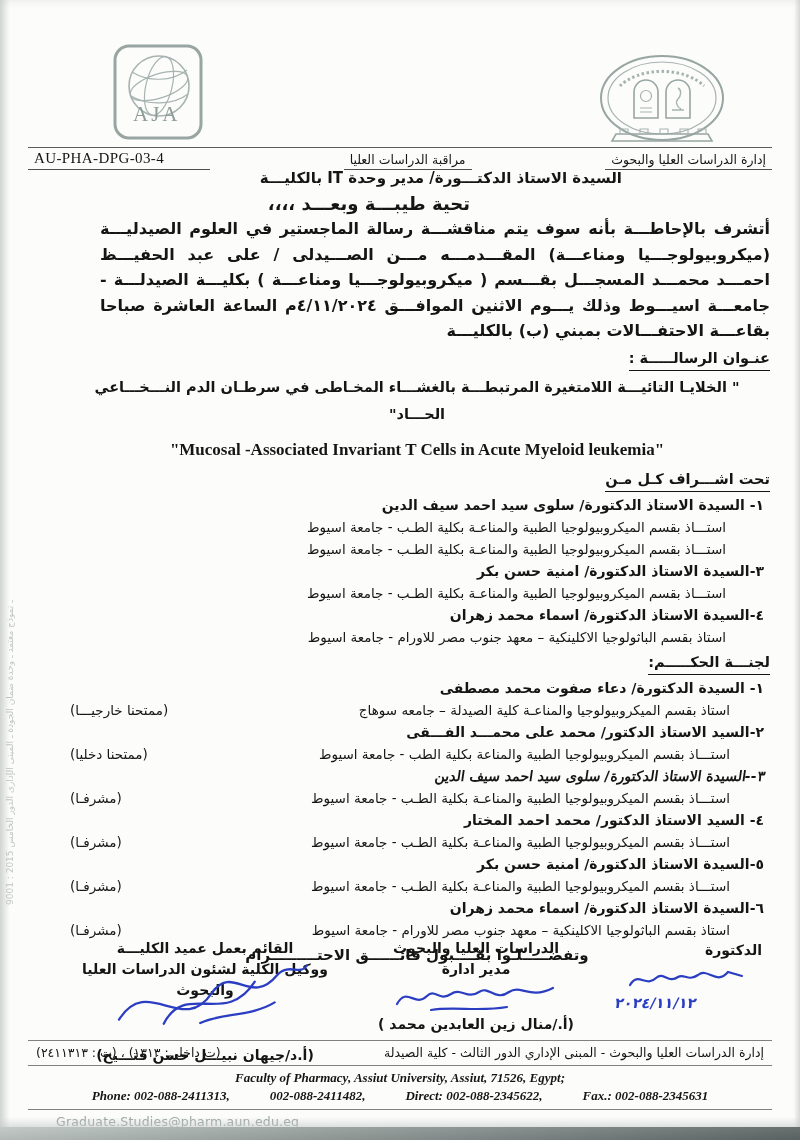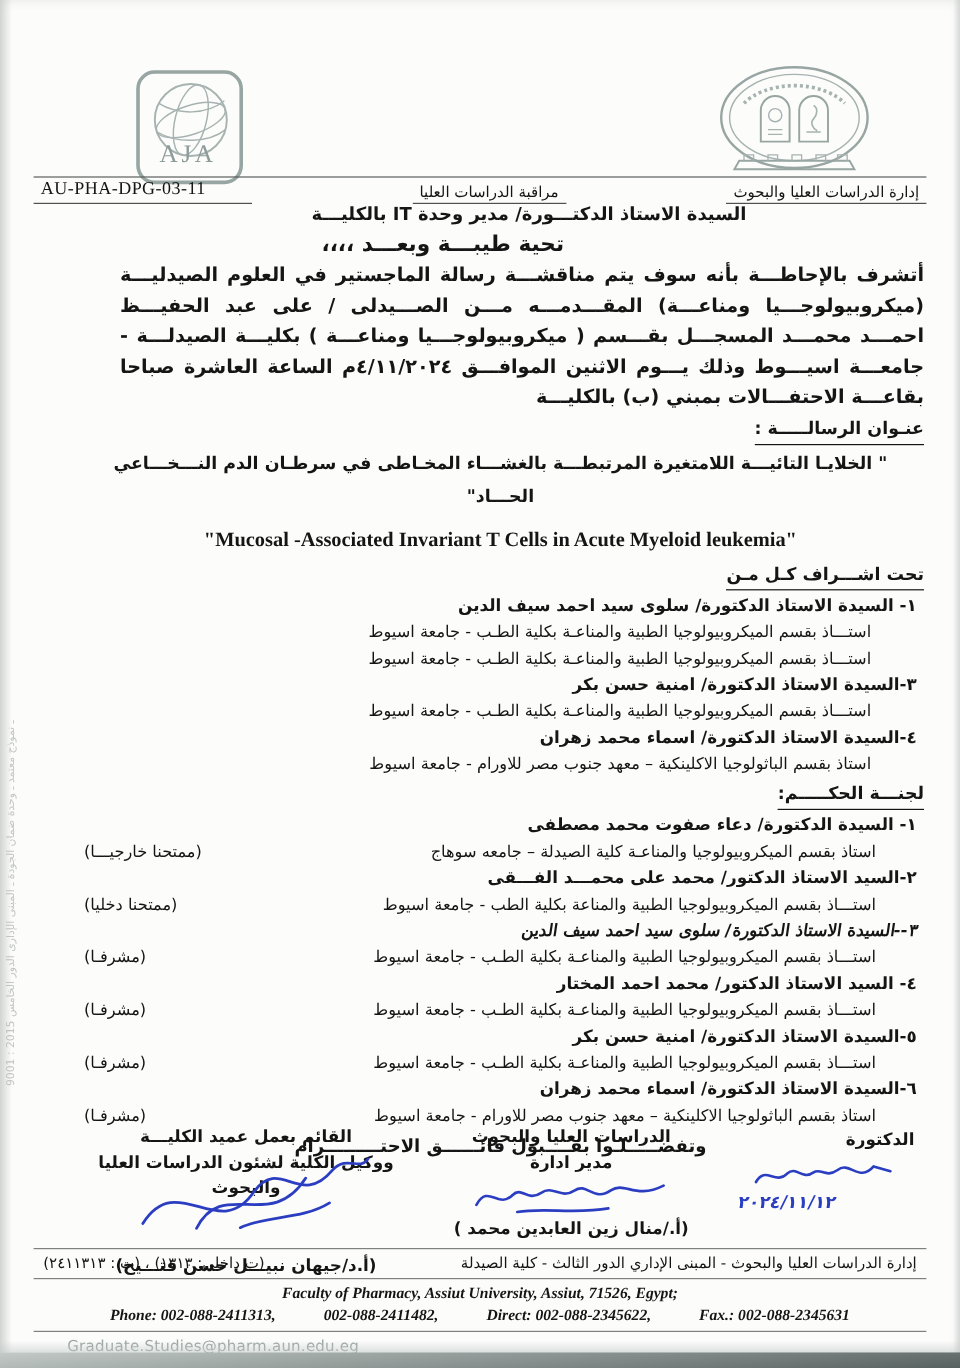--- a/index.html
+++ b/index.html
@@ -12,21 +12,21 @@
   .edge-left{position:absolute;left:0;top:0;bottom:0;width:10px;
     background:linear-gradient(to right,rgba(150,158,155,.35),rgba(150,158,155,0));}
   .edge-right{position:absolute;right:0;top:0;bottom:0;width:6px;
     background:linear-gradient(to left,rgba(150,158,155,.30),rgba(150,158,155,0));}
   .scan-bottom{position:absolute;left:0;right:0;bottom:0;height:13px;
     background:linear-gradient(175deg,#c3cac8,#57615f);}
   .scan-bottom-fade{position:absolute;left:0;right:0;bottom:13px;height:10px;
     background:linear-gradient(to bottom,rgba(195,202,200,0),rgba(195,202,200,.55));}
 
   
-  .aja{position:absolute;left:110px;top:56px;width:96px;height:102px;}
+  .aja{position:absolute;left:110px;top:42px;width:96px;height:102px;}
   .emblem{position:absolute;left:596px;top:52px;width:132px;height:100px;}
   svg .ln{fill:none;stroke:#97a5a3;}
   svg .ln2{fill:none;stroke:#a7b3b1;}
 
   
   .doc-header{position:absolute;left:28px;right:28px;top:147px;}
   .doc-header .rule-top{border-top:1.4px solid #5a5f5d;margin-bottom:1px;}
   .header-row{display:flex;justify-content:space-between;align-items:flex-end;}
   .header-cell{border-bottom:1.6px solid #4c504e;padding:1px 6px 2px;}
   .h-code{font-family:"Liberation Serif",serif;font-size:15px;letter-spacing:.4px;min-width:170px;}
@@ -117,21 +117,21 @@
       <path d="M44,56 h12 M44,60 h12" class="ln2" stroke-width="1"></path>
       <path d="M82,36 c4,2 3,8 0,11 c-3,3 -1,8 3,10 M76,58 h12" class="ln2" stroke-width="1.4"></path>
       <path d="M20,82 h92 l4,7 h-100 z" class="ln" stroke-width="1.6"></path>
       <path d="M24,82 v-5 h8 v5 M44,82 v-5 h8 v5 M64,82 v-5 h8 v5 M84,82 v-5 h8 v5 M102,82 v-5 h8 v5" class="ln2" stroke-width="1.1"></path>
     </svg>
   </div>
 
   <div class="doc-header">
     <div class="rule-top"></div>
     <div class="header-row">
-      <div class="header-cell h-code">AU-PHA-DPG-03-11</div>
+      <div class="header-cell h-code">AU-PHA-DPG-03-4</div>
       <div class="header-cell h-ar">مراقبة الدراسات العليا</div>
       <div class="header-cell h-ar">إدارة الدراسات العليا والبحوث</div>
     </div>
   </div>
 
   <div class="margin-note">9001 : 2015 ـ نموذج معتمد ـ وحدة ضمان الجودة ـ المبنى الإدارى الدور الخامس</div>
 
   <div class="letter" lang="ar">
     <div class="to-line">السيدة الاستاذ الدكتـــورة/ مدير وحدة IT بالكليـــة</div>
     <div class="greeting">تحية طيبـــة وبعـــد ،،،،</div>

